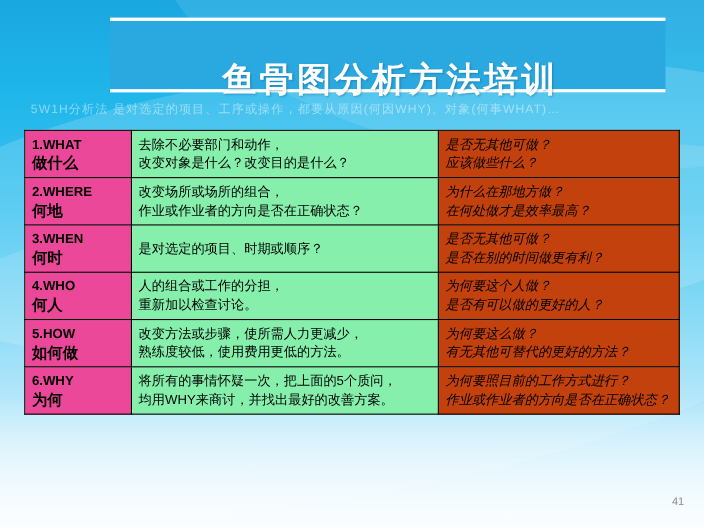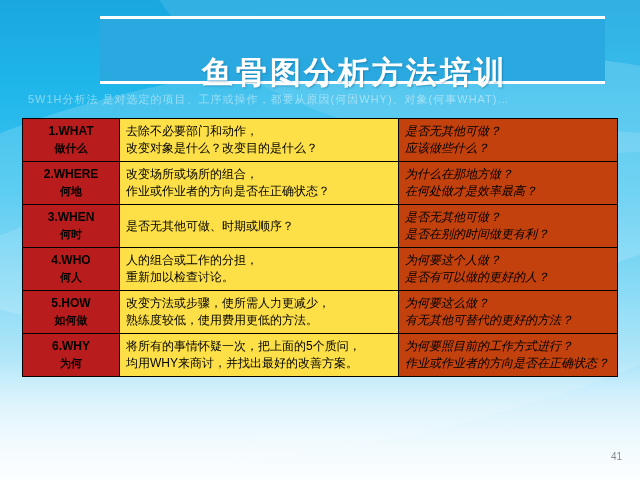--- a/index.html
+++ b/index.html
@@ -110,34 +110,33 @@
   table.matrix td {
     border: 1px solid #000000;
     padding: 4px 6px;
     vertical-align: middle;
     font-size: 12px;
     line-height: 17px;
     color: #000000;
   }
   td.cat {
     width: 84px;
-    background: #b91c1c;
-    text-align: center;
+    background: #ec4899;
     font-weight: bold;
     color: #00407a;
     font-size: 12.5px;
     line-height: 18px;
   }
   td.cat .cn {
     display: block;
-    font-size: 11px;
+    font-size: 14px;
   }
   td.mid {
     width: 266px;
-    background: #fde047;
+    background: #86efac;
   }
   td.right {
     background: #c2410c;
     font-style: italic;
   }
   .line {
     display: block;
     white-space: nowrap;
   }
   .page-num {
@@ -191,21 +190,21 @@
           <span class="line">为什么在那地方做？</span>
           <span class="line">在何处做才是效率最高？</span>
         </td>
       </tr>
       <tr>
         <td class="cat">
           <span class="line">3.WHEN</span>
           <span class="cn">何时</span>
         </td>
         <td class="mid">
-          <span class="line">是否无其他可做、时期或顺序？</span>
+          <span class="line">是对选定的项目、时期或顺序？</span>
         </td>
         <td class="right">
           <span class="line">是否无其他可做？</span>
           <span class="line">是否在别的时间做更有利？</span>
         </td>
       </tr>
       <tr>
         <td class="cat">
           <span class="line">4.WHO</span>
           <span class="cn">何人</span>

